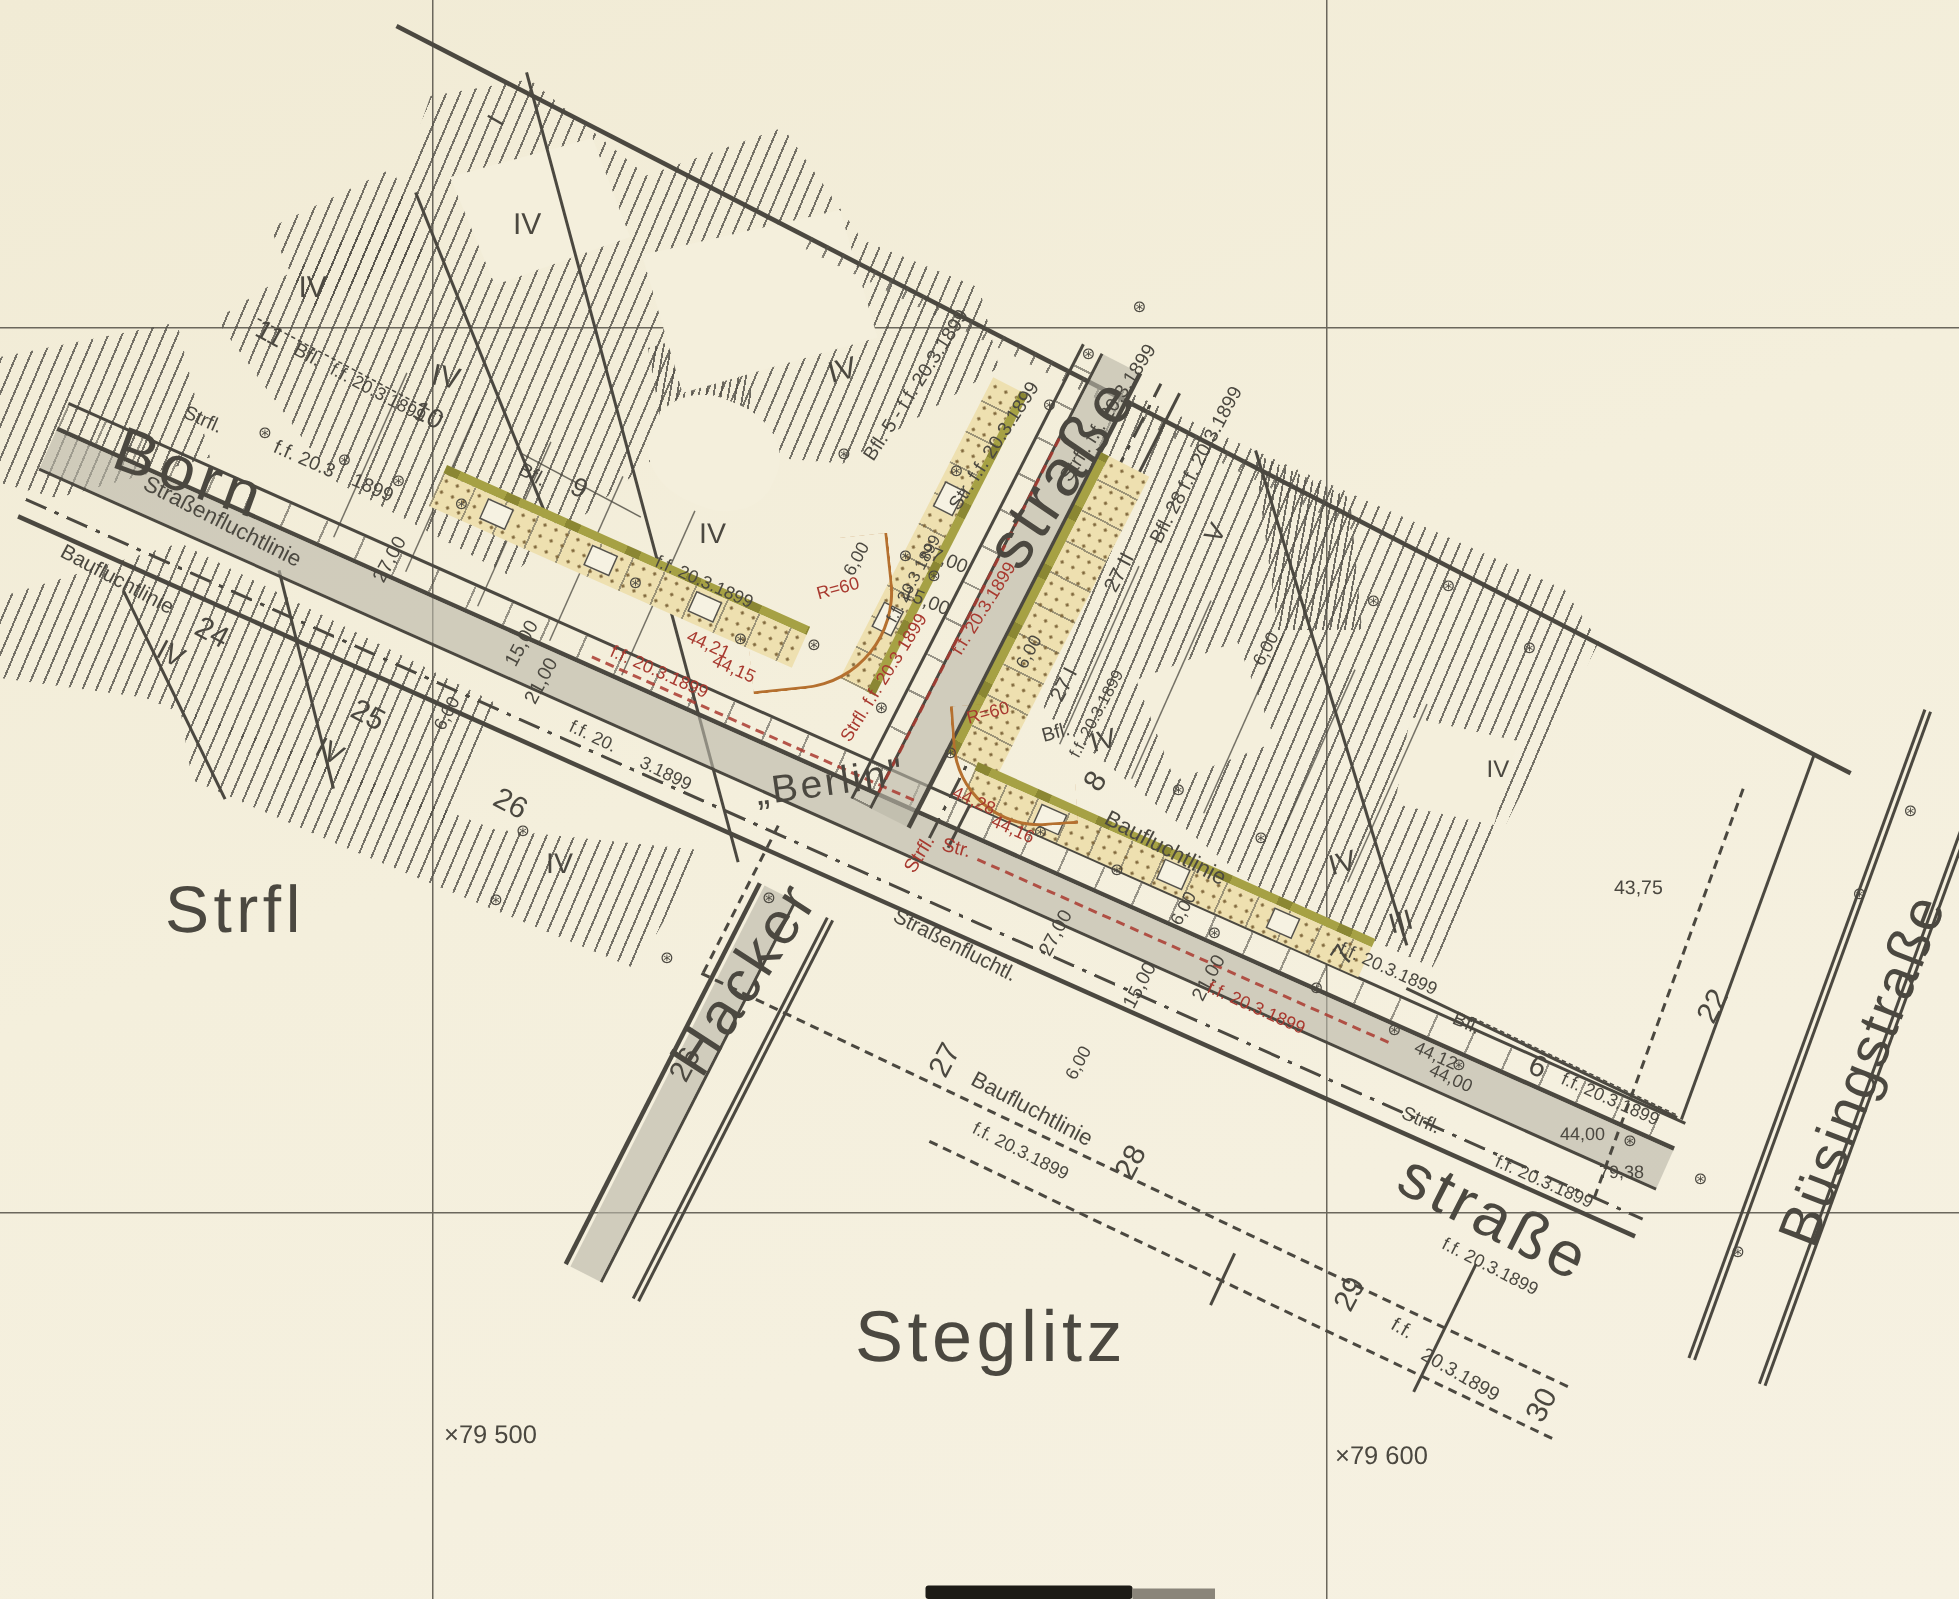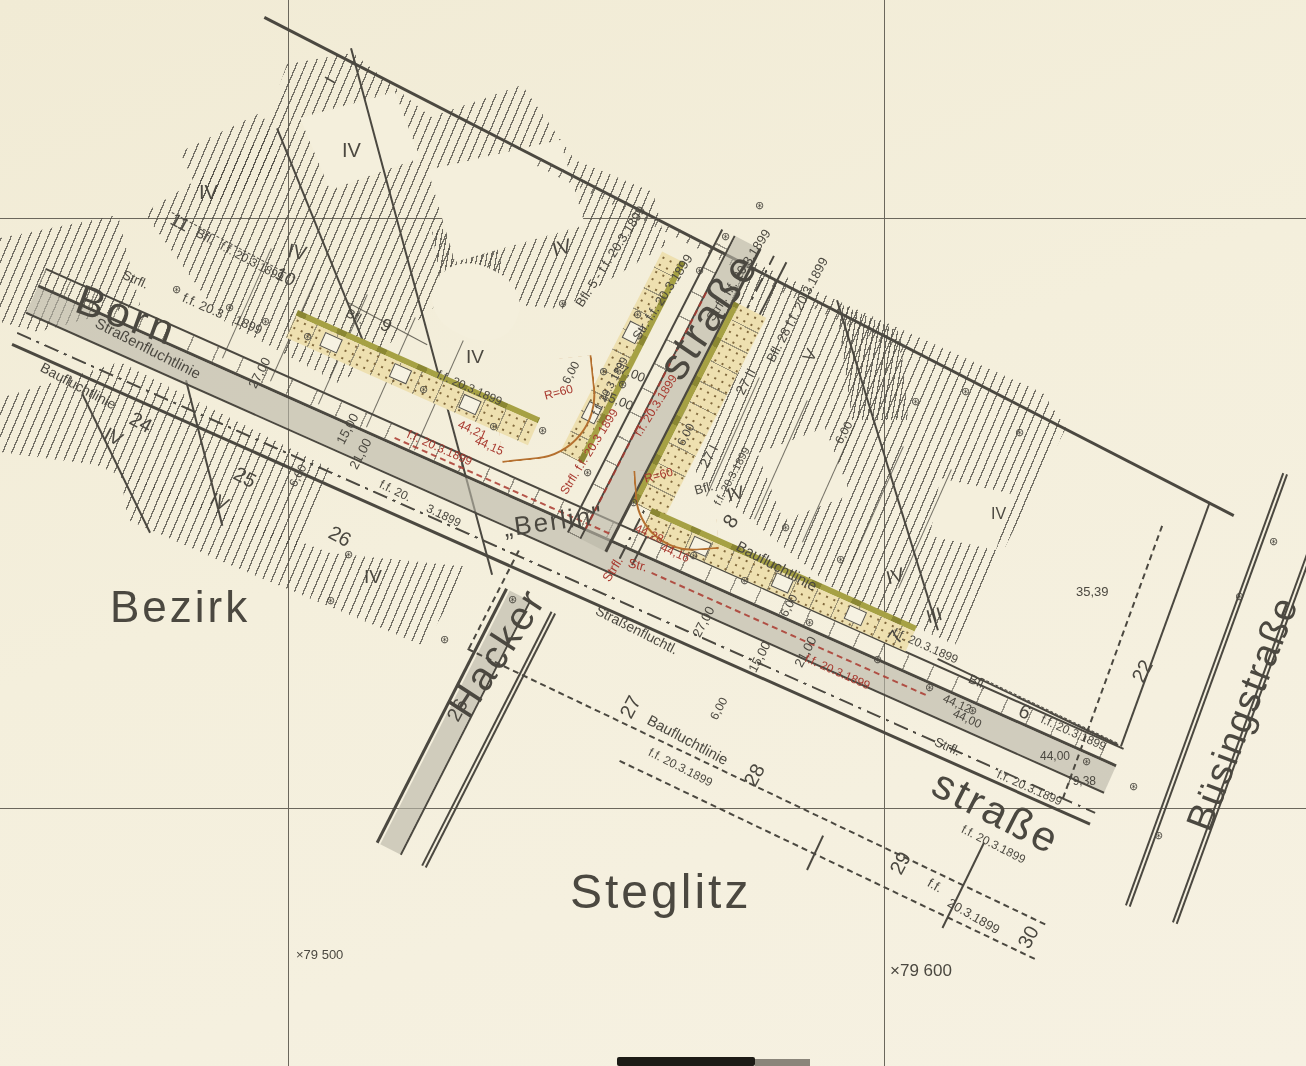--- a/index.html
+++ b/index.html
@@ -158,21 +158,21 @@
 
   <div style="left:617px;top:1057px;width:138px;height:9px;background:#1d1b16;border-radius:2px;"></div>
   <div style="left:755px;top:1059px;width:55px;height:7px;background:#8a857a;"></div>
 
   <div id="labels-layer" style="inset:0;">
       <div class="lbl" style="left: 85px; top: 278px; font-size: 42px; transform: rotate(20deg); letter-spacing: 4px; color: rgb(75, 72, 64);">Born</div>
       <div class="lbl" style="left: 650px; top: 362px; font-size: 44px; transform: rotate(-56deg); letter-spacing: 3px; color: rgb(75, 72, 64);">straße</div>
       <div class="lbl" style="left: 440px; top: 702px; font-size: 40px; transform: rotate(-57deg); letter-spacing: 3px; color: rgb(75, 72, 64);">Hacker</div>
       <div class="lbl" style="left: 945px; top: 762px; font-size: 42px; transform: rotate(27deg); letter-spacing: 3px; color: rgb(75, 72, 64);">straße</div>
       <div class="lbl" style="left: 1180px; top: 822px; font-size: 38px; transform: rotate(-69deg); letter-spacing: 2px; color: rgb(75, 72, 64);">Büsingstraße</div>
-      <div class="lbl" style="left: 110px; top: 585px; font-size: 44px; transform: rotate(0deg); letter-spacing: 3px; color: rgb(75, 72, 64);">Bezirk</div>
+      <div class="lbl" style="left: 110px; top: 585px; font-size: 44px; transform: rotate(0deg); letter-spacing: 3px; color: rgb(75, 72, 64);">Strfl</div>
       <div class="lbl" style="left: 570px; top: 868px; font-size: 48px; transform: rotate(0deg); letter-spacing: 3px; color: rgb(75, 72, 64);">Steglitz</div>
       <div class="lbl" style="left: 502px; top: 515px; font-size: 26px; transform: rotate(-8deg); letter-spacing: 2px; color: rgb(75, 72, 64);">„Berlin"</div>
       <div class="lbl" style="left: 126px; top: 268px; font-size: 13px; transform: rotate(24deg); letter-spacing: 0px; color: rgb(75, 72, 64);">Strfl.</div>
       <div class="lbl" style="left: 186px; top: 291px; font-size: 13px; transform: rotate(24deg); letter-spacing: 0px; color: rgb(75, 72, 64);">f.f. 20.3</div>
       <div class="lbl" style="left: 238px; top: 313px; font-size: 13px; transform: rotate(24deg); letter-spacing: 0px; color: rgb(75, 72, 64);">1899</div>
       <div class="lbl" style="left: 100px; top: 315px; font-size: 15px; transform: rotate(27deg); letter-spacing: 0px; color: rgb(75, 72, 64);">Straßenfluchtlinie</div>
       <div class="lbl" style="left: 45px; top: 360px; font-size: 14px; transform: rotate(28deg); letter-spacing: 0px; color: rgb(75, 72, 64);">Baufluchtlinie</div>
       <div class="lbl" style="left: 136px; top: 408px; font-size: 20px; transform: rotate(28deg); letter-spacing: 0px; color: rgb(75, 72, 64);">24</div>
       <div class="lbl" style="left: 240px; top: 463px; font-size: 20px; transform: rotate(28deg); letter-spacing: 0px; color: rgb(75, 72, 64);">25</div>
       <div class="lbl" style="left: 335px; top: 522px; font-size: 20px; transform: rotate(28deg); letter-spacing: 0px; color: rgb(75, 72, 64);">26</div>
@@ -229,34 +229,34 @@
       <div class="lbl" style="left: 590px; top: 412px; font-size: 11px; transform: rotate(-62deg); letter-spacing: 0px; color: rgb(75, 72, 64);">f.f. 20.3 1899</div>
       <div class="lbl" style="left: 938px; top: 735px; font-size: 13px; transform: rotate(24deg); letter-spacing: 0px; color: rgb(75, 72, 64);">Strfl.</div>
       <div class="lbl" style="left: 1000px; top: 768px; font-size: 12px; transform: rotate(24deg); letter-spacing: 0px; color: rgb(75, 72, 64);">f.f. 20.3.1899</div>
       <div class="lbl" style="left: 946px; top: 692px; font-size: 12px; transform: rotate(24deg); letter-spacing: 0px; color: rgb(75, 72, 64);">44,12</div>
       <div class="lbl" style="left: 956px; top: 707px; font-size: 12px; transform: rotate(24deg); letter-spacing: 0px; color: rgb(75, 72, 64);">44,00</div>
       <div class="lbl" style="left: 972px; top: 672px; font-size: 13px; transform: rotate(24deg); letter-spacing: 0px; color: rgb(75, 72, 64);">Bfl.</div>
       <div class="lbl" style="left: 1024px; top: 700px; font-size: 20px; transform: rotate(24deg); letter-spacing: 0px; color: rgb(75, 72, 64);">6</div>
       <div class="lbl" style="left: 1044px; top: 713px; font-size: 12px; transform: rotate(24deg); letter-spacing: 0px; color: rgb(75, 72, 64);">f.f. 20.3.1899</div>
       <div class="lbl" style="left: 1040px; top: 750px; font-size: 12px; transform: rotate(0deg); letter-spacing: 0px; color: rgb(75, 72, 64);">44,00</div>
       <div class="lbl" style="left: 1066px; top: 775px; font-size: 12px; transform: rotate(0deg); letter-spacing: 0px; color: rgb(75, 72, 64);">79,38</div>
-      <div class="lbl" style="left: 1076px; top: 585px; font-size: 13px; transform: rotate(0deg); letter-spacing: 0px; color: rgb(75, 72, 64);">35,39</div>
+      <div class="lbl" style="left: 1076px; top: 585px; font-size: 13px; transform: rotate(0deg); letter-spacing: 0px; color: rgb(75, 72, 64);">43,75</div>
       <div class="lbl" style="left: 1128px; top: 676px; font-size: 20px; transform: rotate(-62deg); letter-spacing: 0px; color: rgb(75, 72, 64);">22</div>
       <div class="lbl" style="left: 600px; top: 603px; font-size: 14px; transform: rotate(27deg); letter-spacing: 0px; color: rgb(75, 72, 64);">Straßenfluchtl.</div>
       <div class="lbl" style="left: 443px; top: 715px; font-size: 20px; transform: rotate(-62deg); letter-spacing: 0px; color: rgb(75, 72, 64);">26</div>
       <div class="lbl" style="left: 616px; top: 712px; font-size: 20px; transform: rotate(-62deg); letter-spacing: 0px; color: rgb(75, 72, 64);">27</div>
       <div class="lbl" style="left: 652px; top: 712px; font-size: 15px; transform: rotate(28deg); letter-spacing: 0px; color: rgb(75, 72, 64);">Baufluchtlinie</div>
       <div class="lbl" style="left: 740px; top: 780px; font-size: 20px; transform: rotate(-62deg); letter-spacing: 0px; color: rgb(75, 72, 64);">28</div>
       <div class="lbl" style="left: 886px; top: 868px; font-size: 20px; transform: rotate(-62deg); letter-spacing: 0px; color: rgb(75, 72, 64);">29</div>
       <div class="lbl" style="left: 1014px; top: 942px; font-size: 20px; transform: rotate(-62deg); letter-spacing: 0px; color: rgb(75, 72, 64);">30</div>
       <div class="lbl" style="left: 652px; top: 746px; font-size: 12px; transform: rotate(27deg); letter-spacing: 0px; color: rgb(75, 72, 64);">f.f. 20.3.1899</div>
       <div class="lbl" style="left: 965px; top: 823px; font-size: 12px; transform: rotate(27deg); letter-spacing: 0px; color: rgb(75, 72, 64);">f.f. 20.3.1899</div>
       <div class="lbl" style="left: 932px; top: 876px; font-size: 13px; transform: rotate(30deg); letter-spacing: 0px; color: rgb(75, 72, 64);">f.f.</div>
       <div class="lbl" style="left: 952px; top: 896px; font-size: 13px; transform: rotate(30deg); letter-spacing: 0px; color: rgb(75, 72, 64);">20.3.1899</div>
-      <div class="lbl" style="left: 296px; top: 948px; font-size: 13px; transform: rotate(0deg); letter-spacing: 0px; color: rgb(75, 72, 64);">×79 500</div>
+      <div class="lbl" style="left: 296px; top: 948px; font-size: 17px; transform: rotate(0deg); letter-spacing: 0px; color: rgb(75, 72, 64);">×79 500</div>
       <div class="lbl" style="left: 890px; top: 962px; font-size: 17px; transform: rotate(0deg); letter-spacing: 0px; color: rgb(75, 72, 64);">×79 600</div>
       <div class="lbl" style="left: 110px; top: 424px; font-size: 19px; transform: rotate(28deg); letter-spacing: 0px; color: rgb(75, 72, 64);">IV</div>
       <div class="lbl" style="left: 199px; top: 182px; font-size: 20px; transform: rotate(0deg); letter-spacing: 0px; color: rgb(75, 72, 64);">IV</div>
       <div class="lbl" style="left: 342px; top: 140px; font-size: 20px; transform: rotate(0deg); letter-spacing: 0px; color: rgb(75, 72, 64);">IV</div>
       <div class="lbl" style="left: 290px; top: 240px; font-size: 20px; transform: rotate(12deg); letter-spacing: 0px; color: rgb(75, 72, 64);">IV</div>
       <div class="lbl" style="left: 550px; top: 240px; font-size: 20px; transform: rotate(-15deg); letter-spacing: 0px; color: rgb(75, 72, 64);">IV</div>
       <div class="lbl" style="left: 466px; top: 347px; font-size: 19px; transform: rotate(0deg); letter-spacing: 0px; color: rgb(75, 72, 64);">IV</div>
       <div class="lbl" style="left: 216px; top: 489px; font-size: 19px; transform: rotate(28deg); letter-spacing: 0px; color: rgb(75, 72, 64);">IV</div>
       <div class="lbl" style="left: 364px; top: 567px; font-size: 19px; transform: rotate(0deg); letter-spacing: 0px; color: rgb(75, 72, 64);">IV</div>
       <div class="lbl" style="left: 884px; top: 569px; font-size: 19px; transform: rotate(-15deg); letter-spacing: 0px; color: rgb(75, 72, 64);">IV</div>

